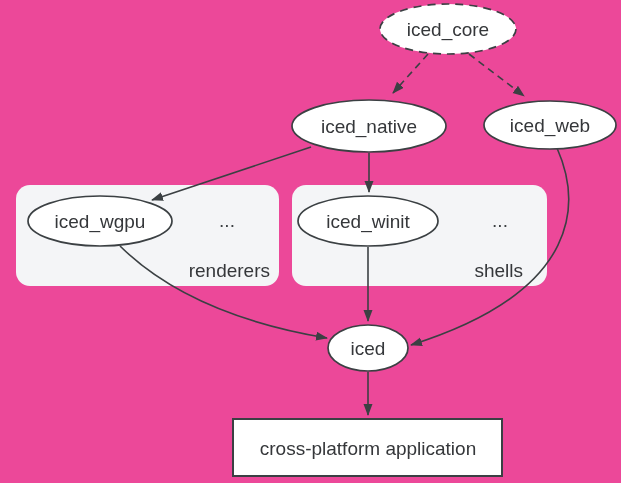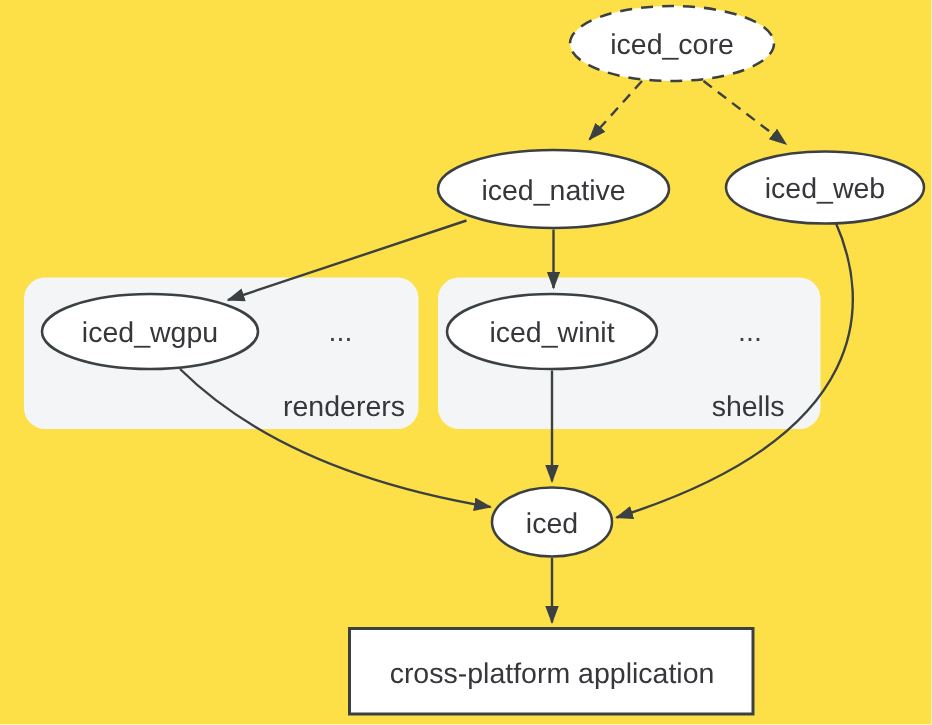--- a/index.html
+++ b/index.html
@@ -4,21 +4,21 @@
 <style>
   html, body {
     margin: 0;
     padding: 0;
     background: #ffffff;
   }
   .stage {
     position: relative;
     width: 621px;
     height: 483px;
-    background: #fde047;
+    background: #ec4899;
     overflow: hidden;
   }
   svg {
     display: block;
   }
   .node-shape {
     fill: #ffffff;
     stroke: #3b4043;
     stroke-width: 1.7;
   }

